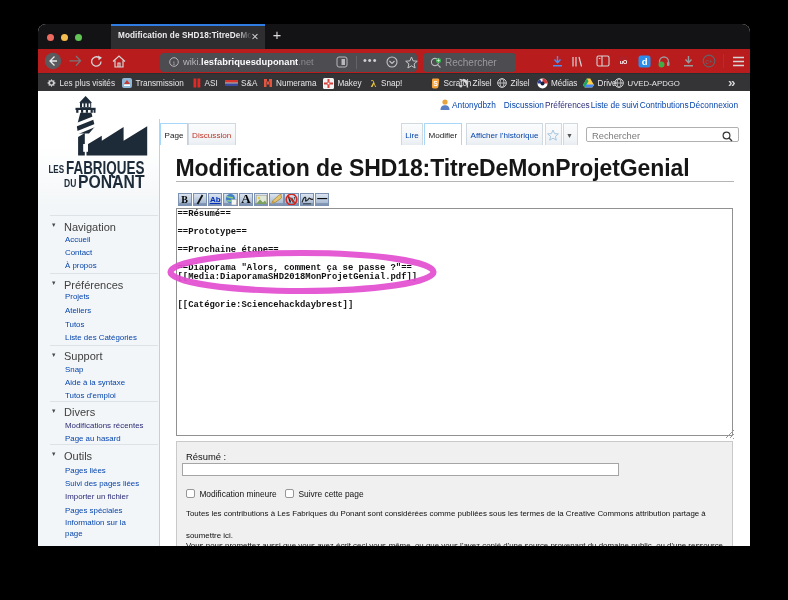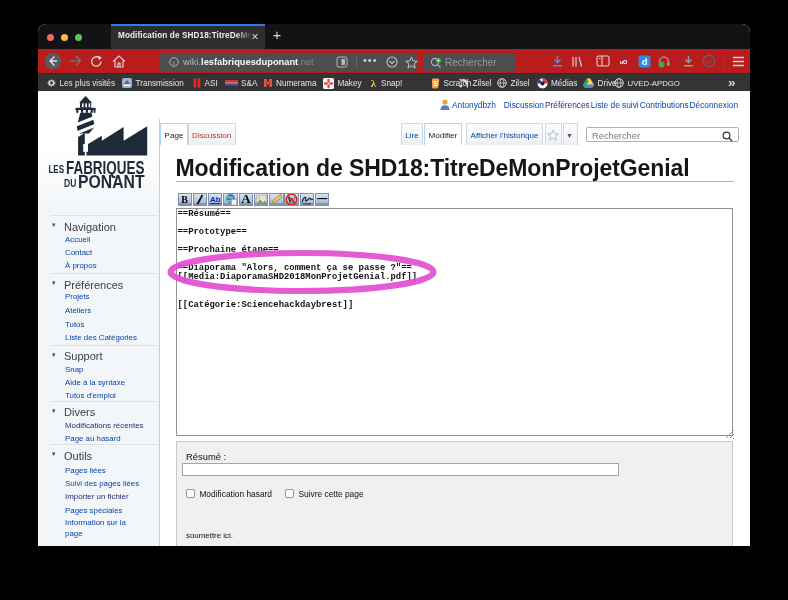--- a/index.html
+++ b/index.html
@@ -427,19 +427,21 @@
       </svg>
 
     <svg style="position:absolute;left:125px;top:155px;pointer-events:none" width="280" height="53">
         <ellipse cx="139" cy="26" rx="131.5" ry="19" stroke="#e24fd0" stroke-width="6.2" fill="none" opacity="0.93"></ellipse>
       </svg>
 
     <div style="position:absolute;left:137.5px;top:349.8px;width:557px;height:106px;background:#f0f0f0;border:1px solid #c9c9c9"></div>
     <div style="position:absolute;left:148px;top:360px;font-size:9.4px;color:#101010">Résumé :</div>
     <div style="position:absolute;left:144px;top:371.5px;width:437px;height:13px;border:1px solid #a5a5a5;background:#fff"></div>
     <div class="cbx" style="left:148.2px;top:398px"></div>
-    <div class="cblab" style="left:161.4px;top:397.8px">Modification hasard</div>
+    <div class="cblab" style="left:161.4px;top:397.8px">Modification mineure</div>
     <div class="cbx" style="left:247.2px;top:398px"></div>
     <div class="cblab" style="left:260.4px;top:397.8px">Suivre cette page</div>
 
+    <div class="legal" style="top:418px">Toutes les contributions à Les Fabriques du Ponant sont considérées comme publiées sous les termes de la Creative Commons attribution partage à</div>
     <div class="legal" style="top:440px">soumettre ici.</div>
+    <div class="legal" style="top:450px">Vous nous promettez aussi que vous avez écrit ceci vous-même, ou que vous l'avez copié d'une source provenant du domaine public, ou d'une ressource</div>
   </div>
 </div>
 
 </body></html>

